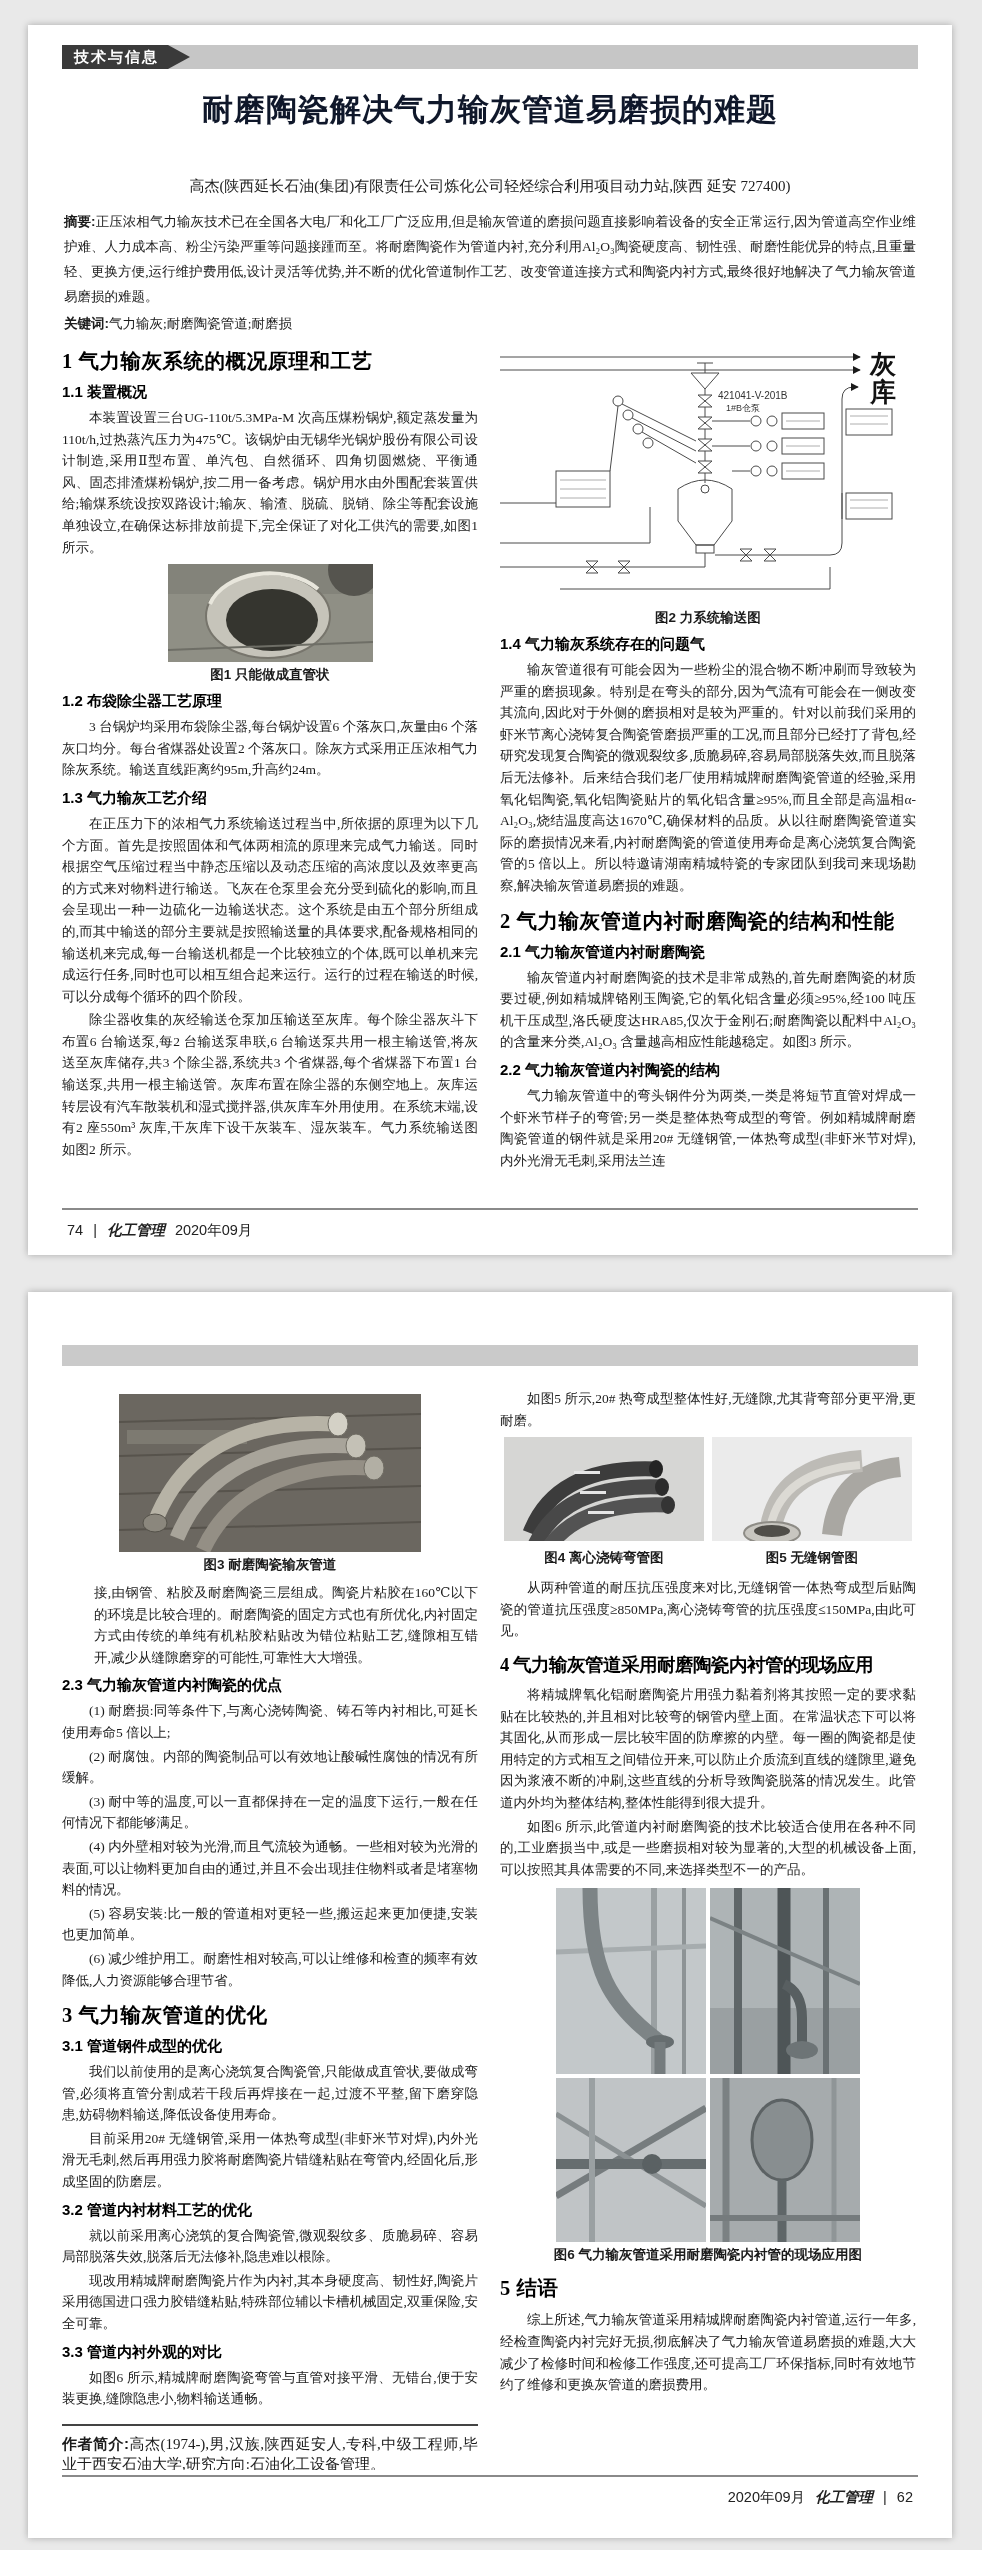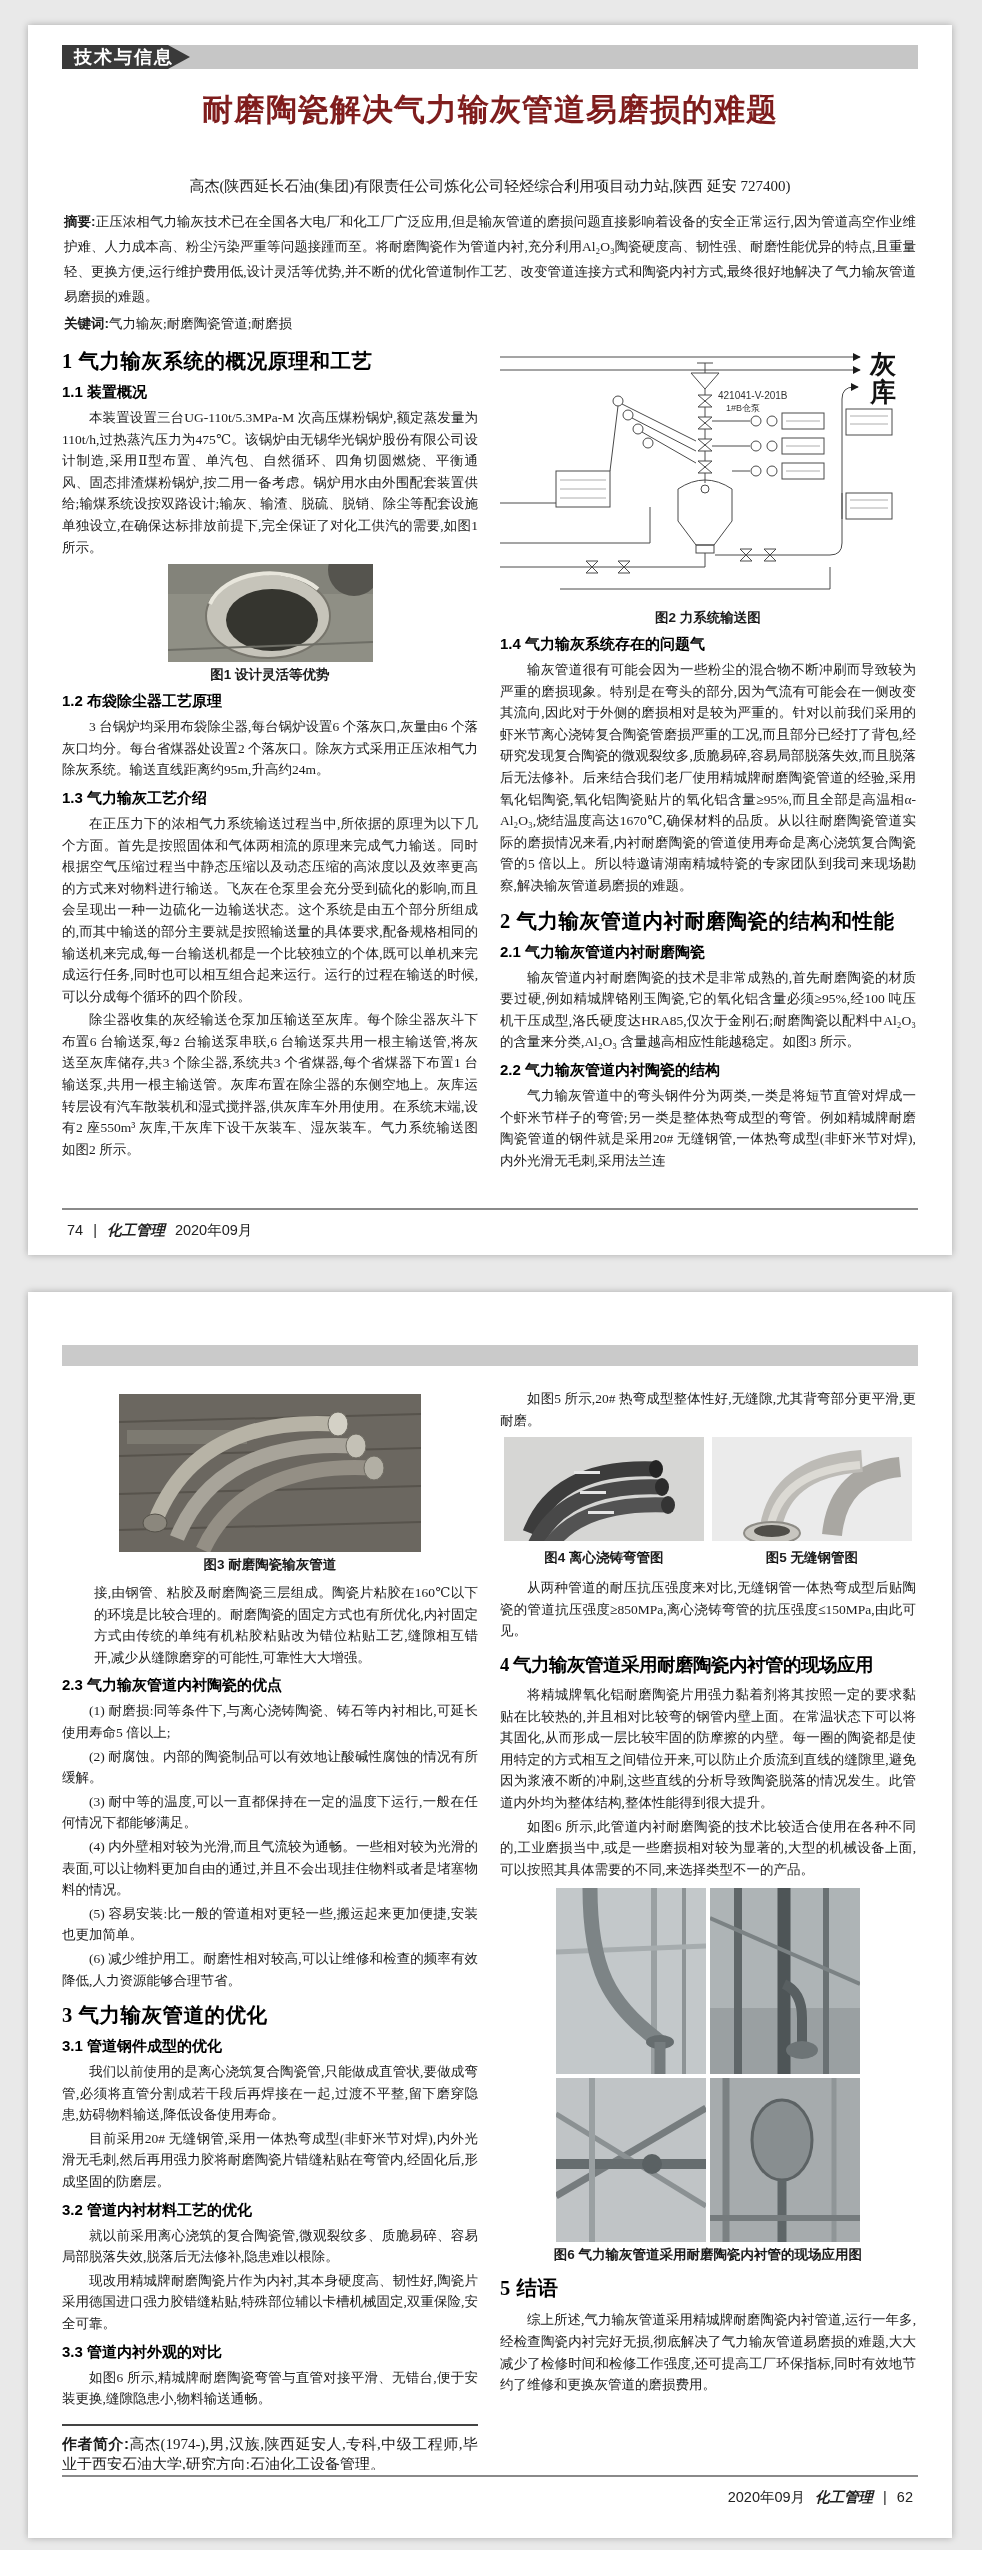--- a/index.html
+++ b/index.html
@@ -15,27 +15,27 @@
   }
   #page1{top:25px;height:1230px;}
   #page2{top:1292px;height:1246px;}
 
   
   .banner-bar{position:absolute;left:34px;top:20px;width:856px;height:24px;background:#c6c6c6;}
   .banner-tag{
     position:absolute;left:0;top:0;height:24px;width:128px;background:#3a3a3a;
     clip-path:polygon(0 0,106px 0,128px 50%,106px 100%,0 100%);
     color:#fff;font-family:"Liberation Sans",sans-serif;font-weight:bold;
-    font-size:18px;line-height:24px;padding-left:12px;box-sizing:border-box;letter-spacing:2px;
+    font-size:15px;line-height:24px;padding-left:12px;box-sizing:border-box;letter-spacing:2px;
   }
   .bar2{position:absolute;left:34px;top:53px;width:856px;height:21px;background:#cacaca;}
 
   .title{
     position:absolute;left:0;top:64px;width:100%;text-align:center;
-    font-family:"Liberation Sans",sans-serif;font-weight:bold;font-size:31px;letter-spacing:1px;color:#7f1d1d;
+    font-family:"Liberation Sans",sans-serif;font-weight:bold;font-size:31px;letter-spacing:1px;color:#0f172a;
   }
   .author{position:absolute;left:0;top:152px;width:100%;text-align:center;font-size:15px;}
   .abstract{
     position:absolute;left:36px;top:184px;width:852px;
     font-size:13.5px;line-height:25px;text-align:justify;
   }
   .ab-label,.kw-label{font-family:"Liberation Sans",sans-serif;font-weight:bold;}
   .kw-line{margin-top:2px;}
 
   .col{position:absolute;top:312px;width:416px;height:866px;overflow:hidden;}
@@ -107,21 +107,21 @@
     <div class="figure">
       <svg width="205" height="98" viewBox="0 0 205 98">
         <rect width="205" height="98" fill="#8f8f85"></rect>
         <rect width="205" height="30" fill="#83837a"></rect>
         <circle cx="186" cy="6" r="26" fill="#55544e"></circle>
         <ellipse cx="100" cy="52" rx="62" ry="42" fill="#c6c4ba" stroke="#77756c" stroke-width="2"></ellipse>
         <ellipse cx="104" cy="56" rx="46" ry="31" fill="#35352f"></ellipse>
         <path d="M42 40 A62 42 0 0 1 150 25" fill="none" stroke="#e8e6dc" stroke-width="4"></path>
         <line x1="0" y1="86" x2="205" y2="78" stroke="#6e6e66" stroke-width="2"></line>
       </svg>
-      <div class="caption">图1 设计灵活等优势</div>
+      <div class="caption">图1 只能做成直管状</div>
     </div>
 
     <h2 class="sub">1.2 布袋除尘器工艺原理</h2>
     <p>3 台锅炉均采用布袋除尘器,每台锅炉设置6 个落灰口,灰量由6 个落灰口均分。每台省煤器处设置2 个落灰口。除灰方式采用正压浓相气力除灰系统。输送直线距离约95m,升高约24m。</p>
 
     <h2 class="sub">1.3 气力输灰工艺介绍</h2>
     <p>在正压力下的浓相气力系统输送过程当中,所依据的原理为以下几个方面。首先是按照固体和气体两相流的原理来完成气力输送。同时根据空气压缩过程当中静态压缩以及动态压缩的高浓度以及效率更高的方式来对物料进行输送。飞灰在仓泵里会充分受到硫化的影响,而且会呈现出一种一边硫化一边输送状态。这个系统是由五个部分所组成的,而其中输送的部分主要就是按照输送量的具体要求,配备规格相同的输送机来完成,每一台输送机都是一个比较独立的个体,既可以单机来完成运行任务,同时也可以相互组合起来运行。运行的过程在输送的时候,可以分成每个循环的四个阶段。</p>
     <p>除尘器收集的灰经输送仓泵加压输送至灰库。每个除尘器灰斗下布置6 台输送泵,每2 台输送泵串联,6 台输送泵共用一根主输送管,将灰送至灰库储存,共3 个除尘器,系统共3 个省煤器,每个省煤器下布置1 台输送泵,共用一根主输送管。灰库布置在除尘器的东侧空地上。灰库运转层设有汽车散装机和湿式搅拌器,供灰库车外用使用。在系统末端,设有2 座550m³ 灰库,干灰库下设干灰装车、湿灰装车。气力系统输送图如图2 所示。</p>
   </div>
 

